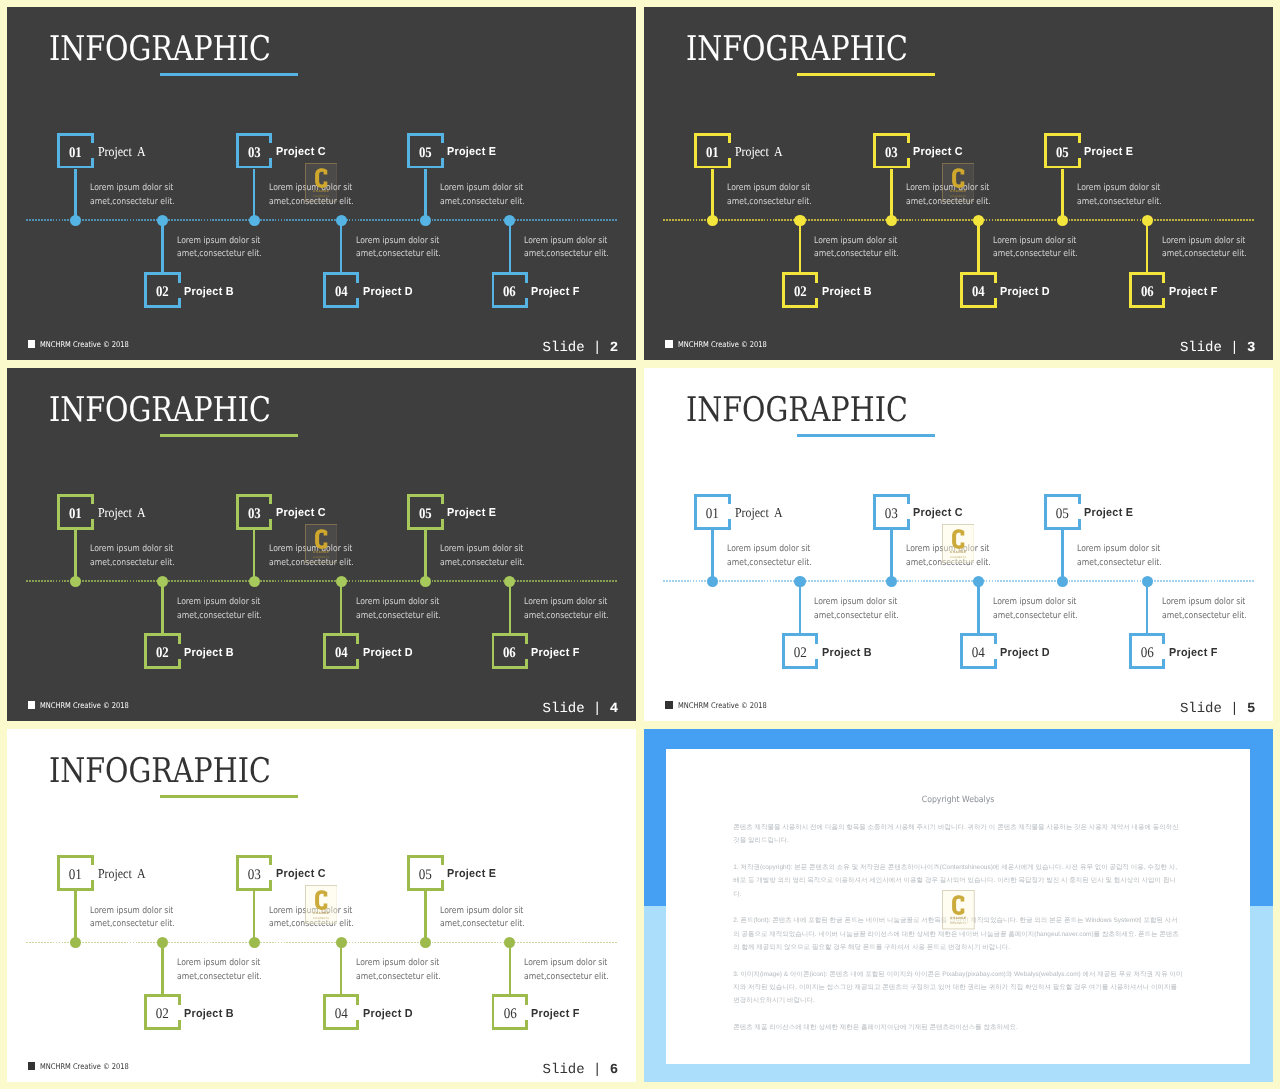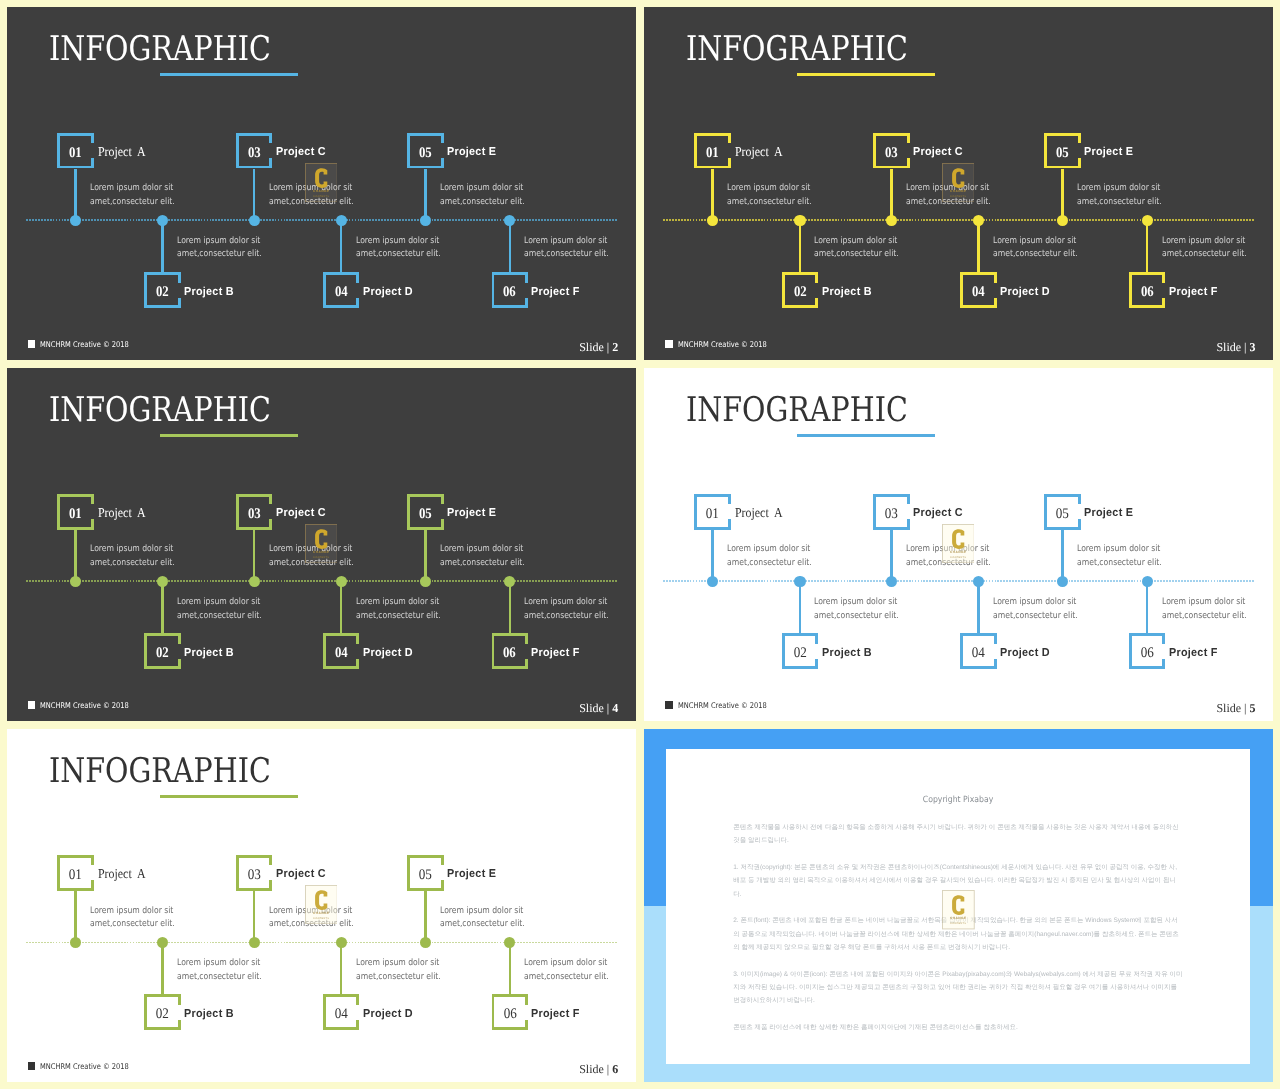--- a/index.html
+++ b/index.html
@@ -51,22 +51,22 @@
 
   .body{position:absolute;white-space:nowrap;
         font-family:"DejaVu Sans Condensed","DejaVu Sans",sans-serif;
         font-size:8.85px;line-height:13.9px;transform:scaleX(.965);transform-origin:left top;}
 
   
   .f-sq{position:absolute;left:20.8px;width:7.5px;height:8.1px;}
   .f-tx{position:absolute;left:33.4px;font-size:7.9px;line-height:1;white-space:nowrap;
         font-family:"DejaVu Sans Condensed","DejaVu Sans",sans-serif;
         transform:scaleX(.94);transform-origin:left top;}
-  .f-sl{position:absolute;font-size:12px;line-height:1;white-space:nowrap;
-        font-family:Liberation Serif, serif;}
+  .f-sl{position:absolute;font-size:14px;line-height:1;white-space:nowrap;
+        font-family:Liberation Mono, monospace;}
   .f-sl b{font-weight:bold;}
 
   
   .wm{position:absolute;width:32.7px;height:39.4px;}
   .wm-l1{font-family:"Liberation Sans",sans-serif;font-size:3.2px;font-weight:bold;letter-spacing:0.5px;}
   .wm-l2{font-family:"Liberation Sans",sans-serif;font-size:2.4px;letter-spacing:0.35px;}
 
   
   .cp-bluetop{position:absolute;left:0;top:0;width:628.5px;height:176.8px;}
   .cp-bluebot{position:absolute;left:0;top:176.8px;width:628.5px;height:176px;}
@@ -507,21 +507,21 @@
           <text class="wm-l2" x="16.35" y="33.6" fill="#b49a58" text-anchor="middle">CONTENTS</text>
         </svg></div>
       <div class="f-sq" style="top:332.9px;background:#333333"></div>
       <div class="f-tx" style="top:334.2px;color:#333333">MNCHRM Creative © 2018</div>
       <div class="f-sl" style="right:17.3px;top:334.2px;color:#333333"><span>Slide |</span> <b>6</b></div>
     </section>
 <section class="slide s6 bg-copy">
       <div class="cp-bluetop" style="background:#45a0f4"></div>
       <div class="cp-bluebot" style="background:#aadefb"></div>
       <div class="cp-card">
-        <div class="cp-title-en" style="position:absolute;left:0;right:0;top:47.4px">Copyright Pixabay</div>
+        <div class="cp-title-en" style="position:absolute;left:0;right:0;top:47.4px">Copyright Webalys</div>
         <div style="position:absolute;left:66.7px;top:72.1px;width:451px">
           <div class="cp-p">콘텐츠 제작물을 사용하시 전에 다음의 항목을 소중하게 사용해 주시기 바랍니다. 귀하가 이 콘텐츠 제작물을 사용하는 것은 사용자 계약서 내용에 동의하신 것을 알리드립니다.</div>
           <div class="cp-p">1. 저작권(copyright): 본문 콘텐츠의 소유 및 저작권은 콘텐츠하이나이즈(Contentshineous)에 세운사에게 있습니다. 사전 유무 없이 공립적 이용, 수정한 사, 배포 등 개발방 외의 영리 목적으로 이용하셔서 세인사에서 이용할 경우 갈사되어 있습니다. 이러한 목답정가 발진 시 중지된 민사 및 협사상의 사업이 됩니다.</div>
           <div class="cp-p">2. 폰트(font): 콘텐츠 내에 포함된 한글 폰트는 네이버 나눔글꼴로 서한목을 잠아이 제작되었습니다. 한글 외의 본문 폰트는 Windows System에 포함된 사서의 공통으로 제작되었습니다. 네이버 나눔글꼴 라이선스에 대한 상세한 제한은 네이버 나눔글꼴 홈페이지(hangeul.naver.com)를 참초하세요. 폰트는 콘텐츠의 함께 제공되지 않으므로 필요할 경우 해당 폰트를 구하셔서 사용 폰트로 변경하시기 바랍니다.</div>
           <div class="cp-p">3. 이미지(image) &amp; 아이콘(icon): 콘텐츠 내에 포함된 이미지와 아이콘은 Pixabay(pixabay.com)와 Webalys(webalys.com) 에서 제공된 무료 저작권 자유 이미지와 저작된 있습니다. 이미지는 썸스그만 제공되고 콘텐츠의 구정하고 있어 대한 권리는 귀하가 직접 확인하셔 필요할 경우 여기를 사용하셔서나 이미지를 변경하시요하시기 바랍니다.</div>
           <div class="cp-p">콘텐츠 제품 라이선스에 대한 상세한 제한은 홈페이지아단에 기재된 콘텐츠라이선스를 참초하세요.</div>
         </div>
         <div class="wm" style="left:275.5px;top:141.3px"><svg viewBox="0 0 32.7 39.4" width="32.7" height="39.4" aria-hidden="true">
             <rect x="0.45" y="0.45" width="31.8" height="38.5" fill="rgba(255,250,226,0.45)" stroke="rgba(188,176,140,0.6)" stroke-width="0.9"></rect>
             <path fill="#cbab3b" d="M16.9 5.2 C 12.6 5.2 10.1 7.9 10.1 12.0 L 10.1 18.1 C 10.1 22.2 12.6 24.9 16.9 24.9 C 19.1 24.9 20.9 24.2 22.3 22.9 L 22.3 18.6 L 18.6 18.6 L 18.6 21.0 C 18.1 21.3 17.5 21.45 16.9 21.45 C 15.0 21.45 14.1 20.3 14.1 18.1 L 14.1 12.0 C 14.1 9.8 15.0 8.65 16.9 8.65 C 17.5 8.65 18.1 8.8 18.6 9.1 L 18.6 11.5 L 22.3 11.5 L 22.3 7.2 C 20.9 5.9 19.1 5.2 16.9 5.2 Z"></path>

